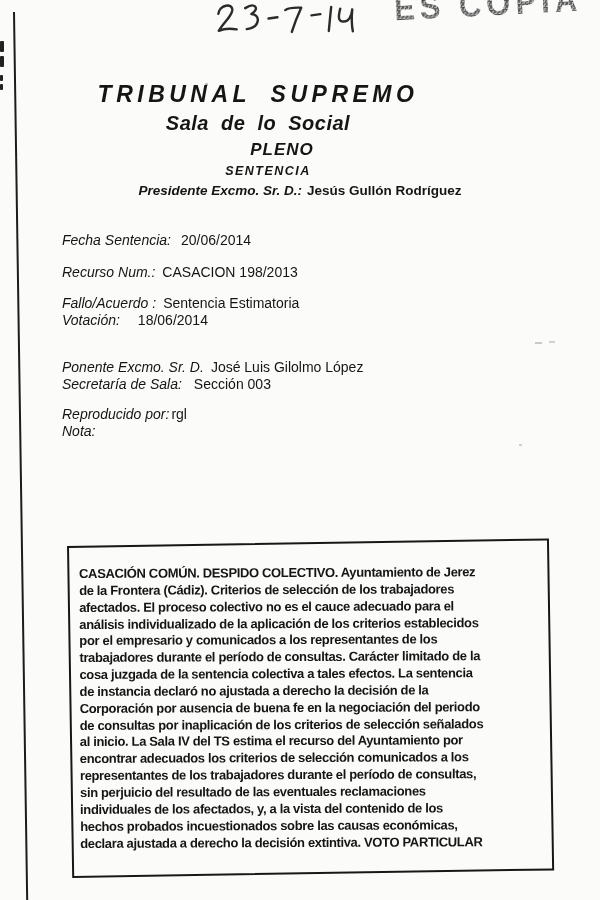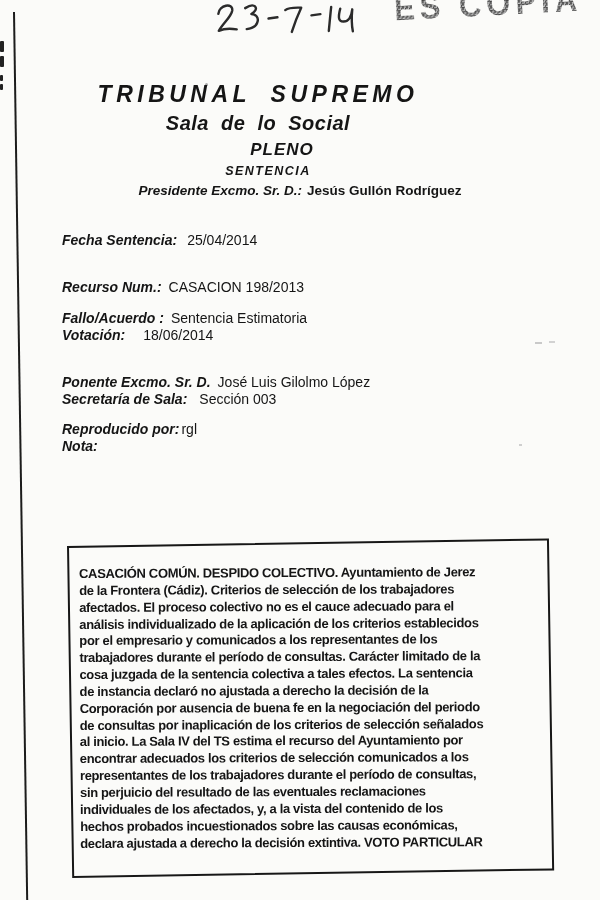--- a/index.html
+++ b/index.html
@@ -50,23 +50,23 @@
   .chamber{font-size:20px;font-weight:bold;font-style:italic;margin-top:4px;letter-spacing:.5px;word-spacing:6px;}
   .pleno{font-size:17px;font-weight:bold;font-style:italic;margin-top:5px;letter-spacing:1px;margin-left:48px;}
   .senten{font-size:12.5px;font-weight:bold;font-style:italic;margin-top:4px;letter-spacing:1.5px;position:relative;left:10px;}
   .president{position:absolute;left:0;top:183px;width:600px;text-align:center;font-size:13.5px;}
   .president .plabel{font-weight:bold;font-style:italic;}
   .president .pname{font-weight:bold;margin-left:5px;}
 
   
   .fields{position:absolute;left:62px;top:232px;}
   .frow{font-size:14px;height:17px;white-space:nowrap;}
-  .flabel{font-weight:bold;font-style:italic;text-align:center;}
+  .flabel{font-weight:normal;font-style:italic;text-align:center;}
   .fvalue{margin-left:7px;}
-  .g13{margin-top:13px}.g14{margin-top:14px}.g15{margin-top:30px}.g17{}.g30{margin-top:30px}
+  .g13{margin-top:13px}.g14{margin-top:14px}.g15{margin-top:15px}.g17{}.g30{margin-top:30px}
   .vg10 .fvalue{margin-left:10px}.vg12 .fvalue{margin-left:12px}.vg14 .fvalue{margin-left:2px}.vg18 .fvalue{margin-left:18px}
 
   
   .boxborder{position:absolute;left:67px;top:546px;width:478px;height:328px;
     border:2px solid #171717;transform:rotate(-0.9deg);transform-origin:top left;}
   .boxtext{position:absolute;left:79px;top:566px;width:466px;
     font-size:13px;font-weight:bold;line-height:16.85px;letter-spacing:-0.35px;
     white-space:pre;transform:rotate(-0.25deg);transform-origin:top left;}
 </style>
 </head>
@@ -105,21 +105,21 @@
     <div class="chamber">Sala  de lo Social</div>
     <div class="pleno">PLENO</div>
     <div class="senten">SENTENCIA</div>
   </div>
   <div class="president">
     <span class="plabel">Presidente Excmo. Sr. D.:</span><span class="pname">Jesús Gullón Rodríguez</span>
   </div>
 
   <div class="fields">
     <div class="frow vg10">
-      <span class="flabel">Fecha Sentencia:</span><span class="fvalue">25/04/2014</span>
+      <span class="flabel">Fecha Sentencia:</span><span class="fvalue">20/06/2014</span>
     </div>
     <div class="frow g15">
       <span class="flabel">Recurso Num.:</span><span class="fvalue">CASACION 198/2013</span>
     </div>
     <div class="frow g14">
       <span class="flabel">Fallo/Acuerdo :</span><span class="fvalue">Sentencia Estimatoria</span>
     </div>
     <div class="frow g17 vg18">
       <span class="flabel">Votación:</span><span class="fvalue">18/06/2014</span>
     </div>

